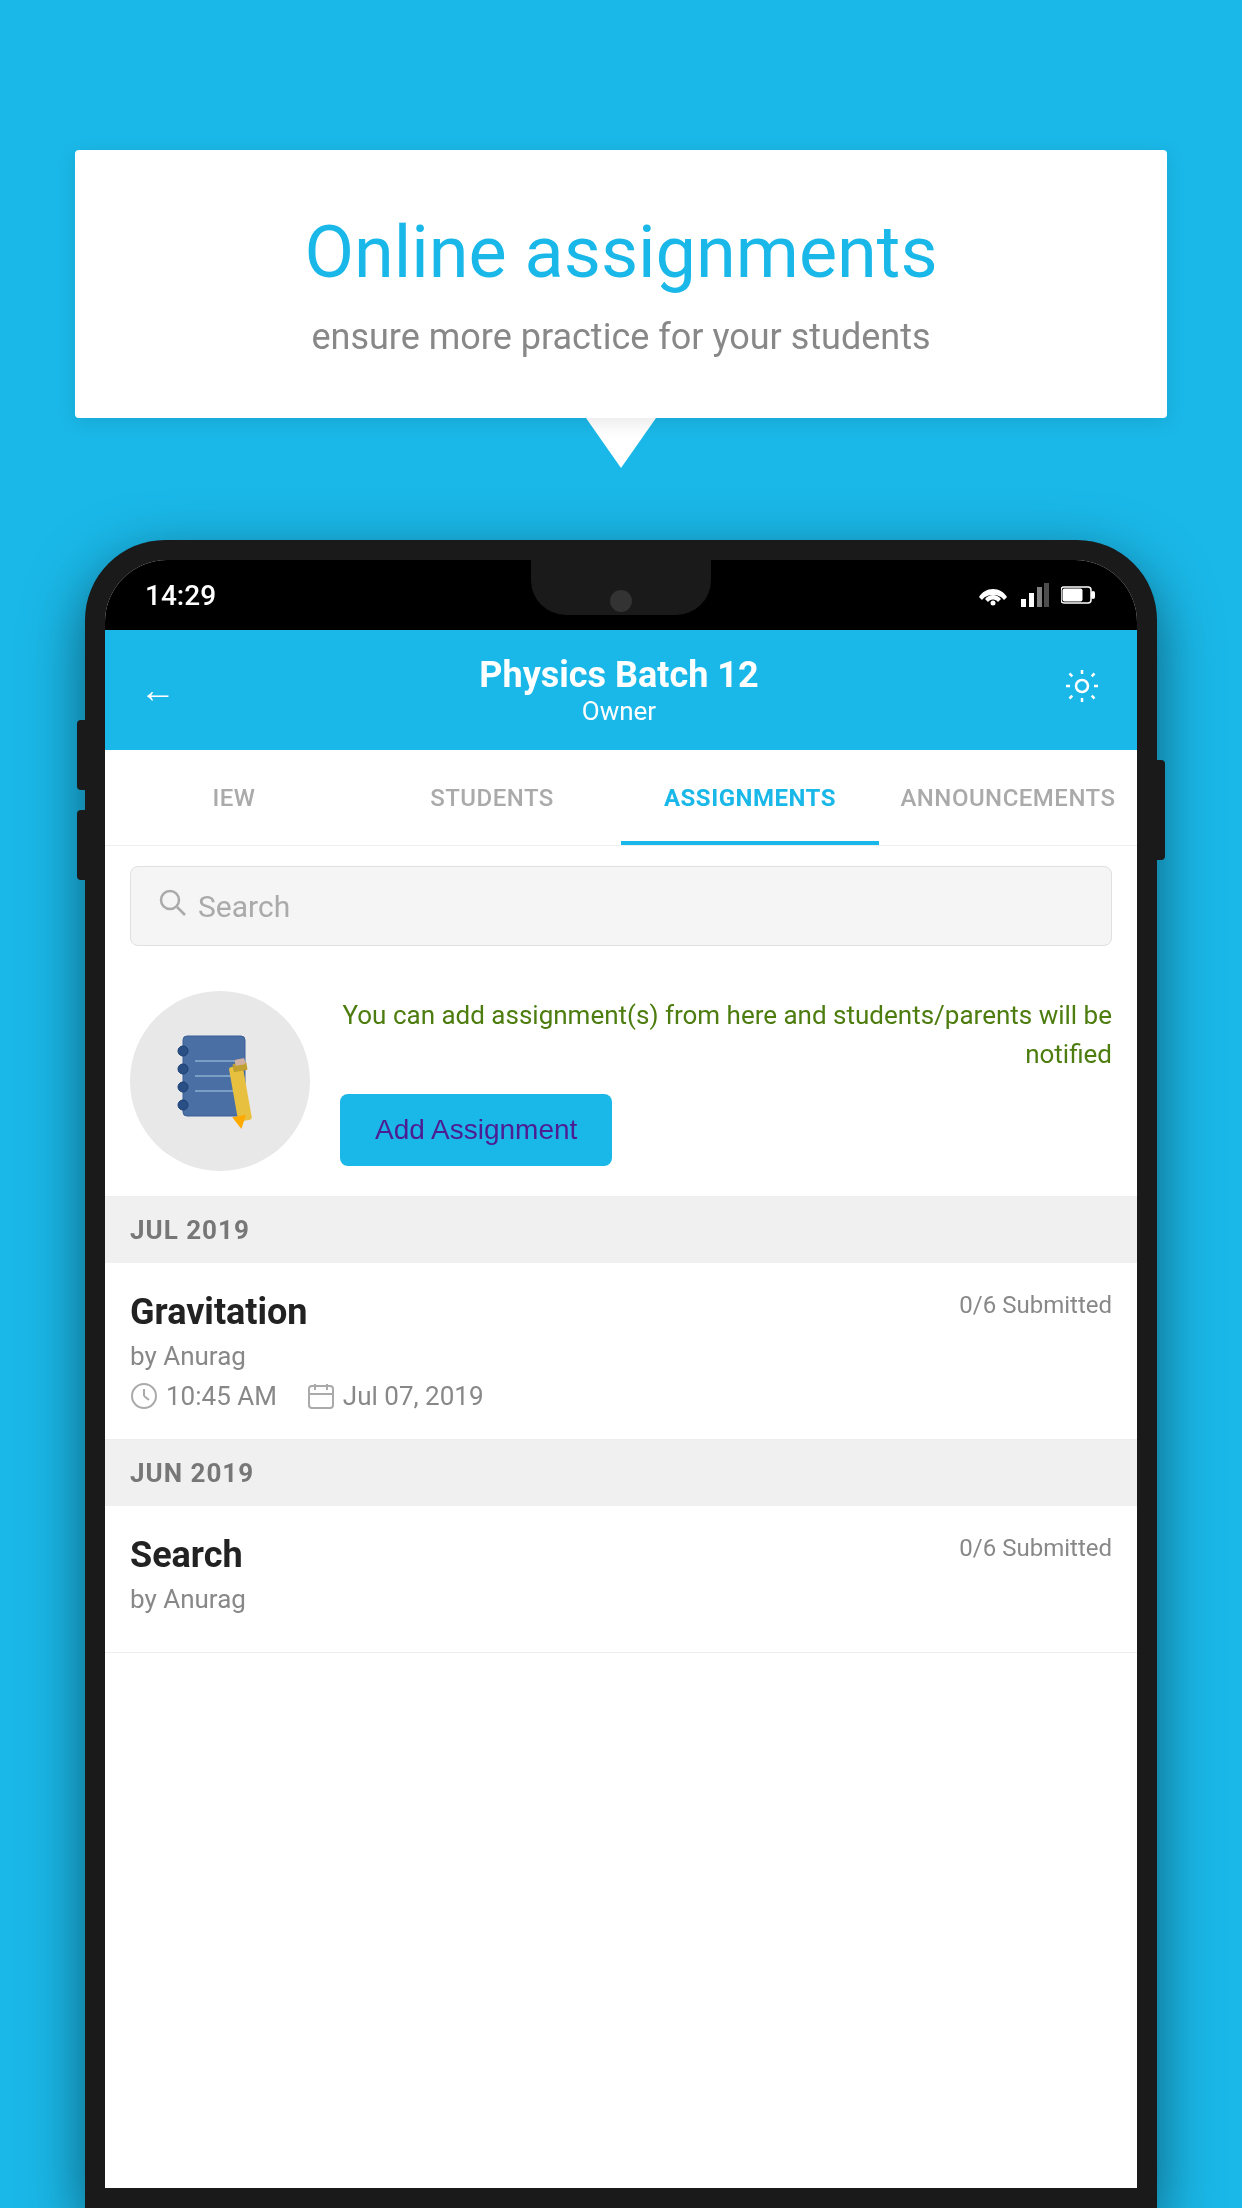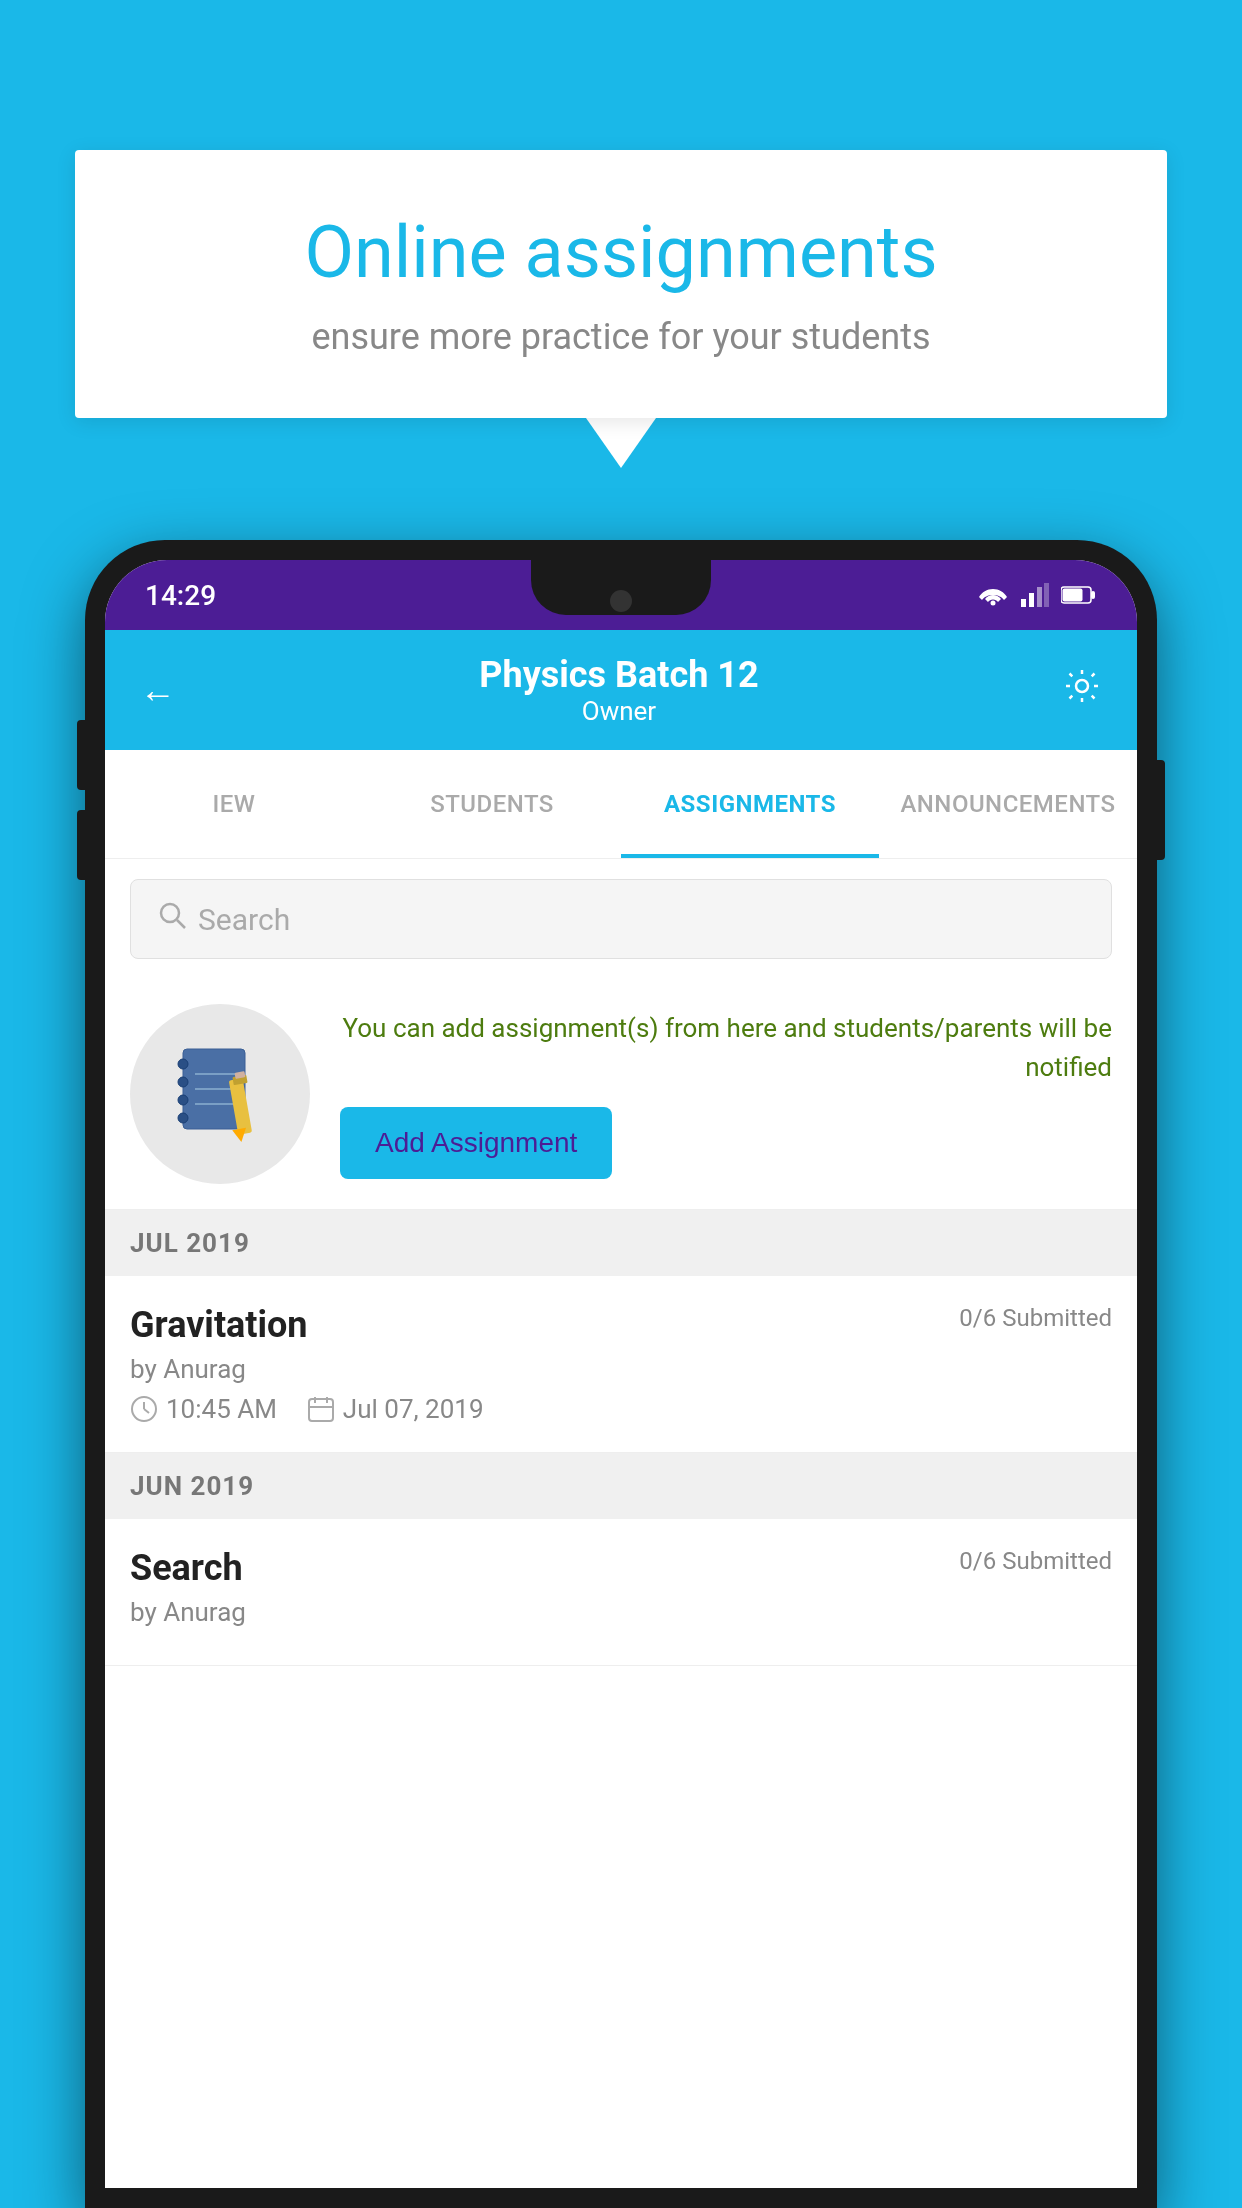--- a/index.html
+++ b/index.html
@@ -99,21 +99,21 @@
       transform: translateX(-50%);
       width: 22px;
       height: 22px;
       background: #333;
       border-radius: 50%;
       z-index: 11;
     }
 
     
     .status-bar {
-      background: #4c1d95;
+      background: #000000;
       height: 70px;
       display: flex;
       align-items: center;
       justify-content: space-between;
       padding: 0 40px;
       position: relative;
       gap: 40px;
     }
 
     .status-time {
@@ -164,21 +164,21 @@
       color: white;
       font-size: 36px;
       cursor: pointer;
     }
 
     
     .tabs-container {
       background: white;
       display: flex;
       border-bottom: 1px solid #eee;
-      height: 109px;
+      height: 96px;
       align-items: center;
     }
 
     .tab {
       flex: 1;
       text-align: center;
       font-size: 24px;
       color: #aaa;
       font-weight: 500;
       letter-spacing: 0.5px;

